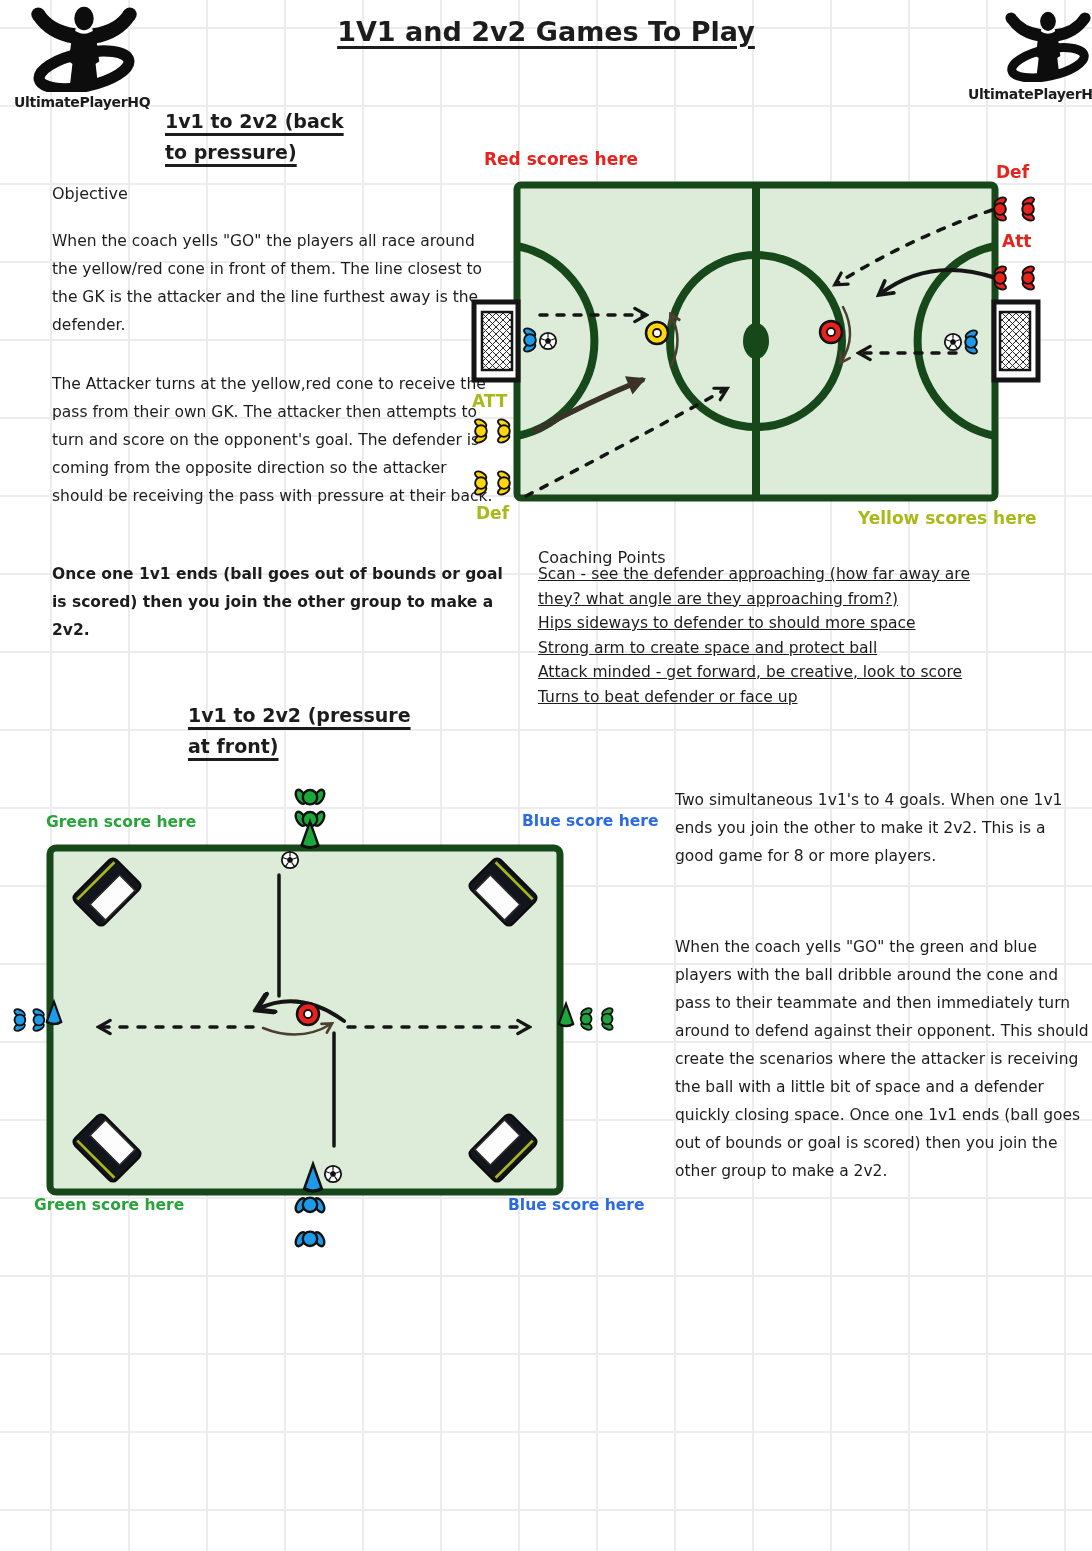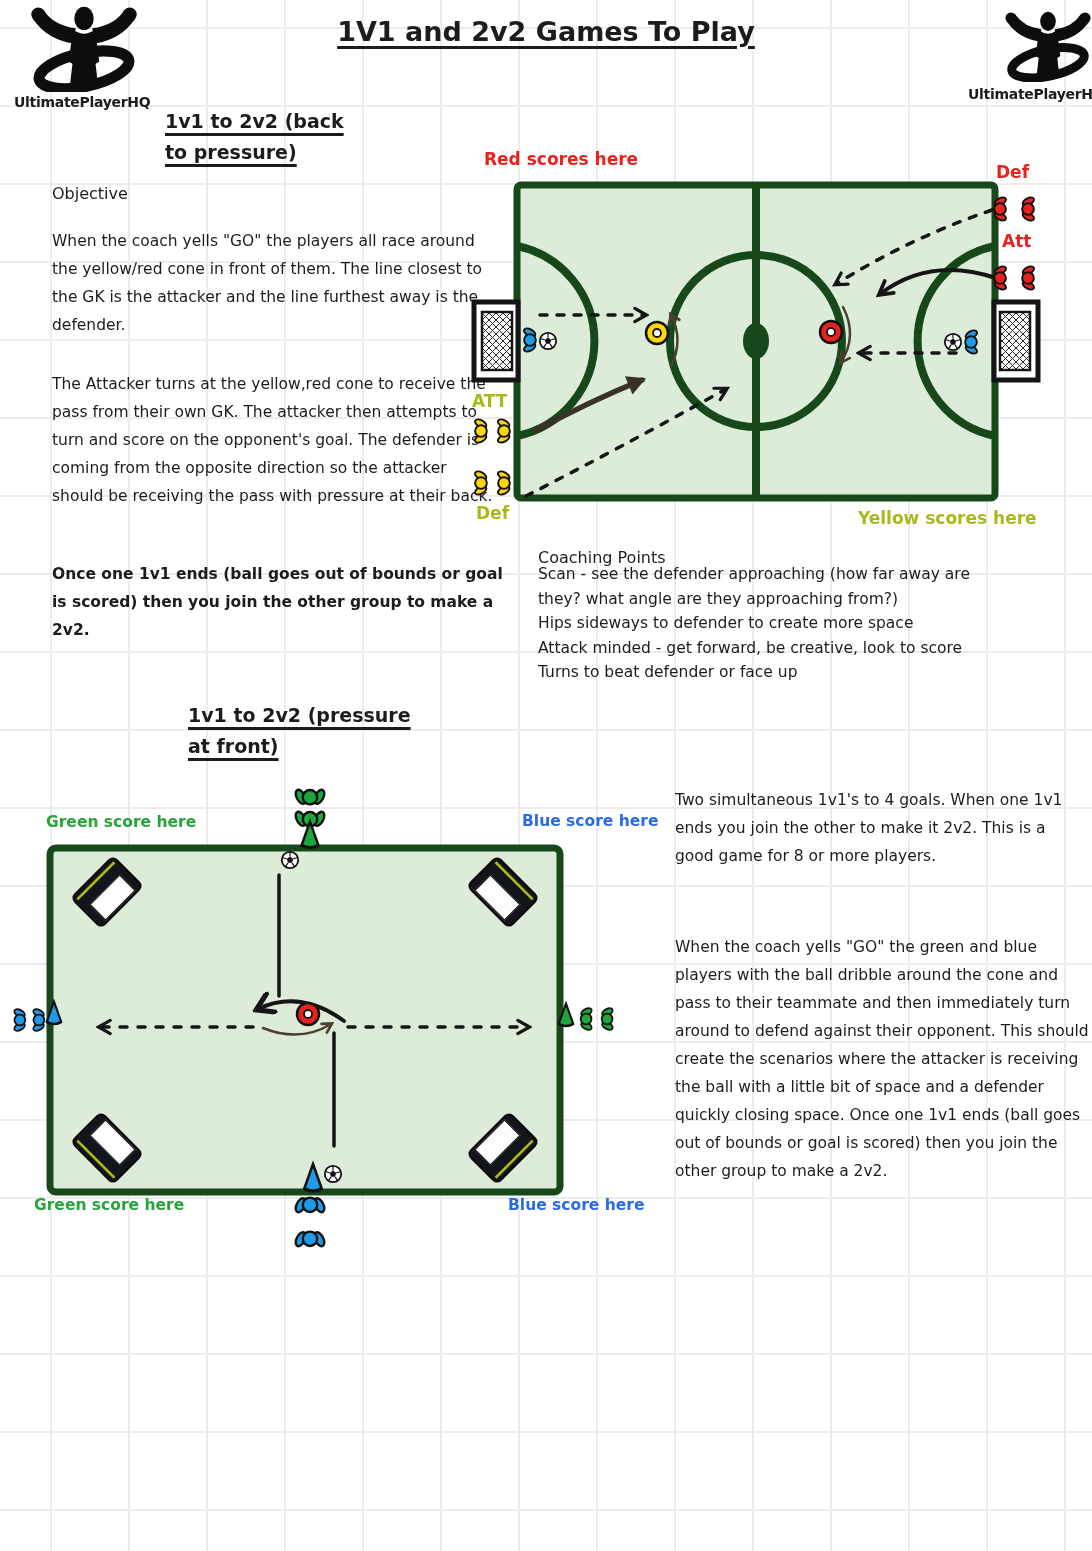--- a/index.html
+++ b/index.html
@@ -23,21 +23,21 @@
     left:50%;top:16px;transform:translateX(-50%);
     font-size:27px;font-weight:bold;text-decoration:underline;
     text-decoration-thickness:3px;text-underline-offset:5px;white-space:nowrap;
   }
   .h2{
     font-size:19px;font-weight:bold;line-height:31px;
     text-decoration:underline;text-decoration-thickness:2.5px;text-underline-offset:5px;
   }
   .body-text{font-size:15.5px;line-height:28px;}
   .small-label{font-size:16px;}
-  .coach-line{font-size:15.5px;line-height:24.5px;}
+  .coach-line{font-size:15.5px;line-height:24.5px;text-decoration:underline;}
   .diagram-label{font-size:17px;font-weight:bold;white-space:nowrap;}
   .diagram-label-sm{font-size:15.5px;font-weight:bold;white-space:nowrap;}
   .c-red{color:var(--red);} .c-olive{color:var(--olive);}
   .c-green{color:var(--green);} .c-blue{color:var(--blue);}
   .p-yellow{color:var(--player_yellow);} .p-blue{color:var(--player_blue);}
   .p-red{color:var(--player_red);} .p-green{color:var(--player_green);}
   .brand{font-size:14px;font-weight:bold;letter-spacing:-0.3px;}
 </style>
 </head>
 <body>
@@ -87,21 +87,22 @@
   <div class="abs diagram-label c-red" style="left:484px;top:149px;">Red scores here</div>
   <div class="abs diagram-label c-red" style="left:996px;top:162px;">Def</div>
   <div class="abs diagram-label c-red" style="left:1002px;top:231px;">Att</div>
   <div class="abs diagram-label c-olive" style="left:472px;top:391px;">ATT</div>
   <div class="abs diagram-label c-olive" style="left:476px;top:503px;">Def</div>
   <div class="abs diagram-label c-olive" style="left:858px;top:508px;">Yellow scores here</div>
 
   <div class="abs small-label" style="left:538px;top:548px;">Coaching Points</div>
   <div class="abs" style="left:538px;top:562px;width:478px;">
     <div class="coach-line">Scan - see the defender approaching (how far away are they? what angle are they approaching from?)</div>
-    <div class="coach-line">Hips sideways to defender to create more space</div>
+    <div class="coach-line">Hips sideways to defender to should more space</div>
+    <div class="coach-line">Strong arm to create space and protect ball</div>
     <div class="coach-line">Attack minded - get forward, be creative, look to score</div>
     <div class="coach-line">Turns to beat defender or face up</div>
   </div>
 
   <svg class="abs" style="left:440px;top:150px;" width="652" height="400" viewBox="0 0 652 400">
     <defs>
       <pattern id="hatch" width="7" height="7" patternUnits="userSpaceOnUse">
         <path d="M0,7 L7,0 M0,0 L7,7" stroke="#2a2a2a" stroke-width="1"></path>
       </pattern>
       <g id="player">

